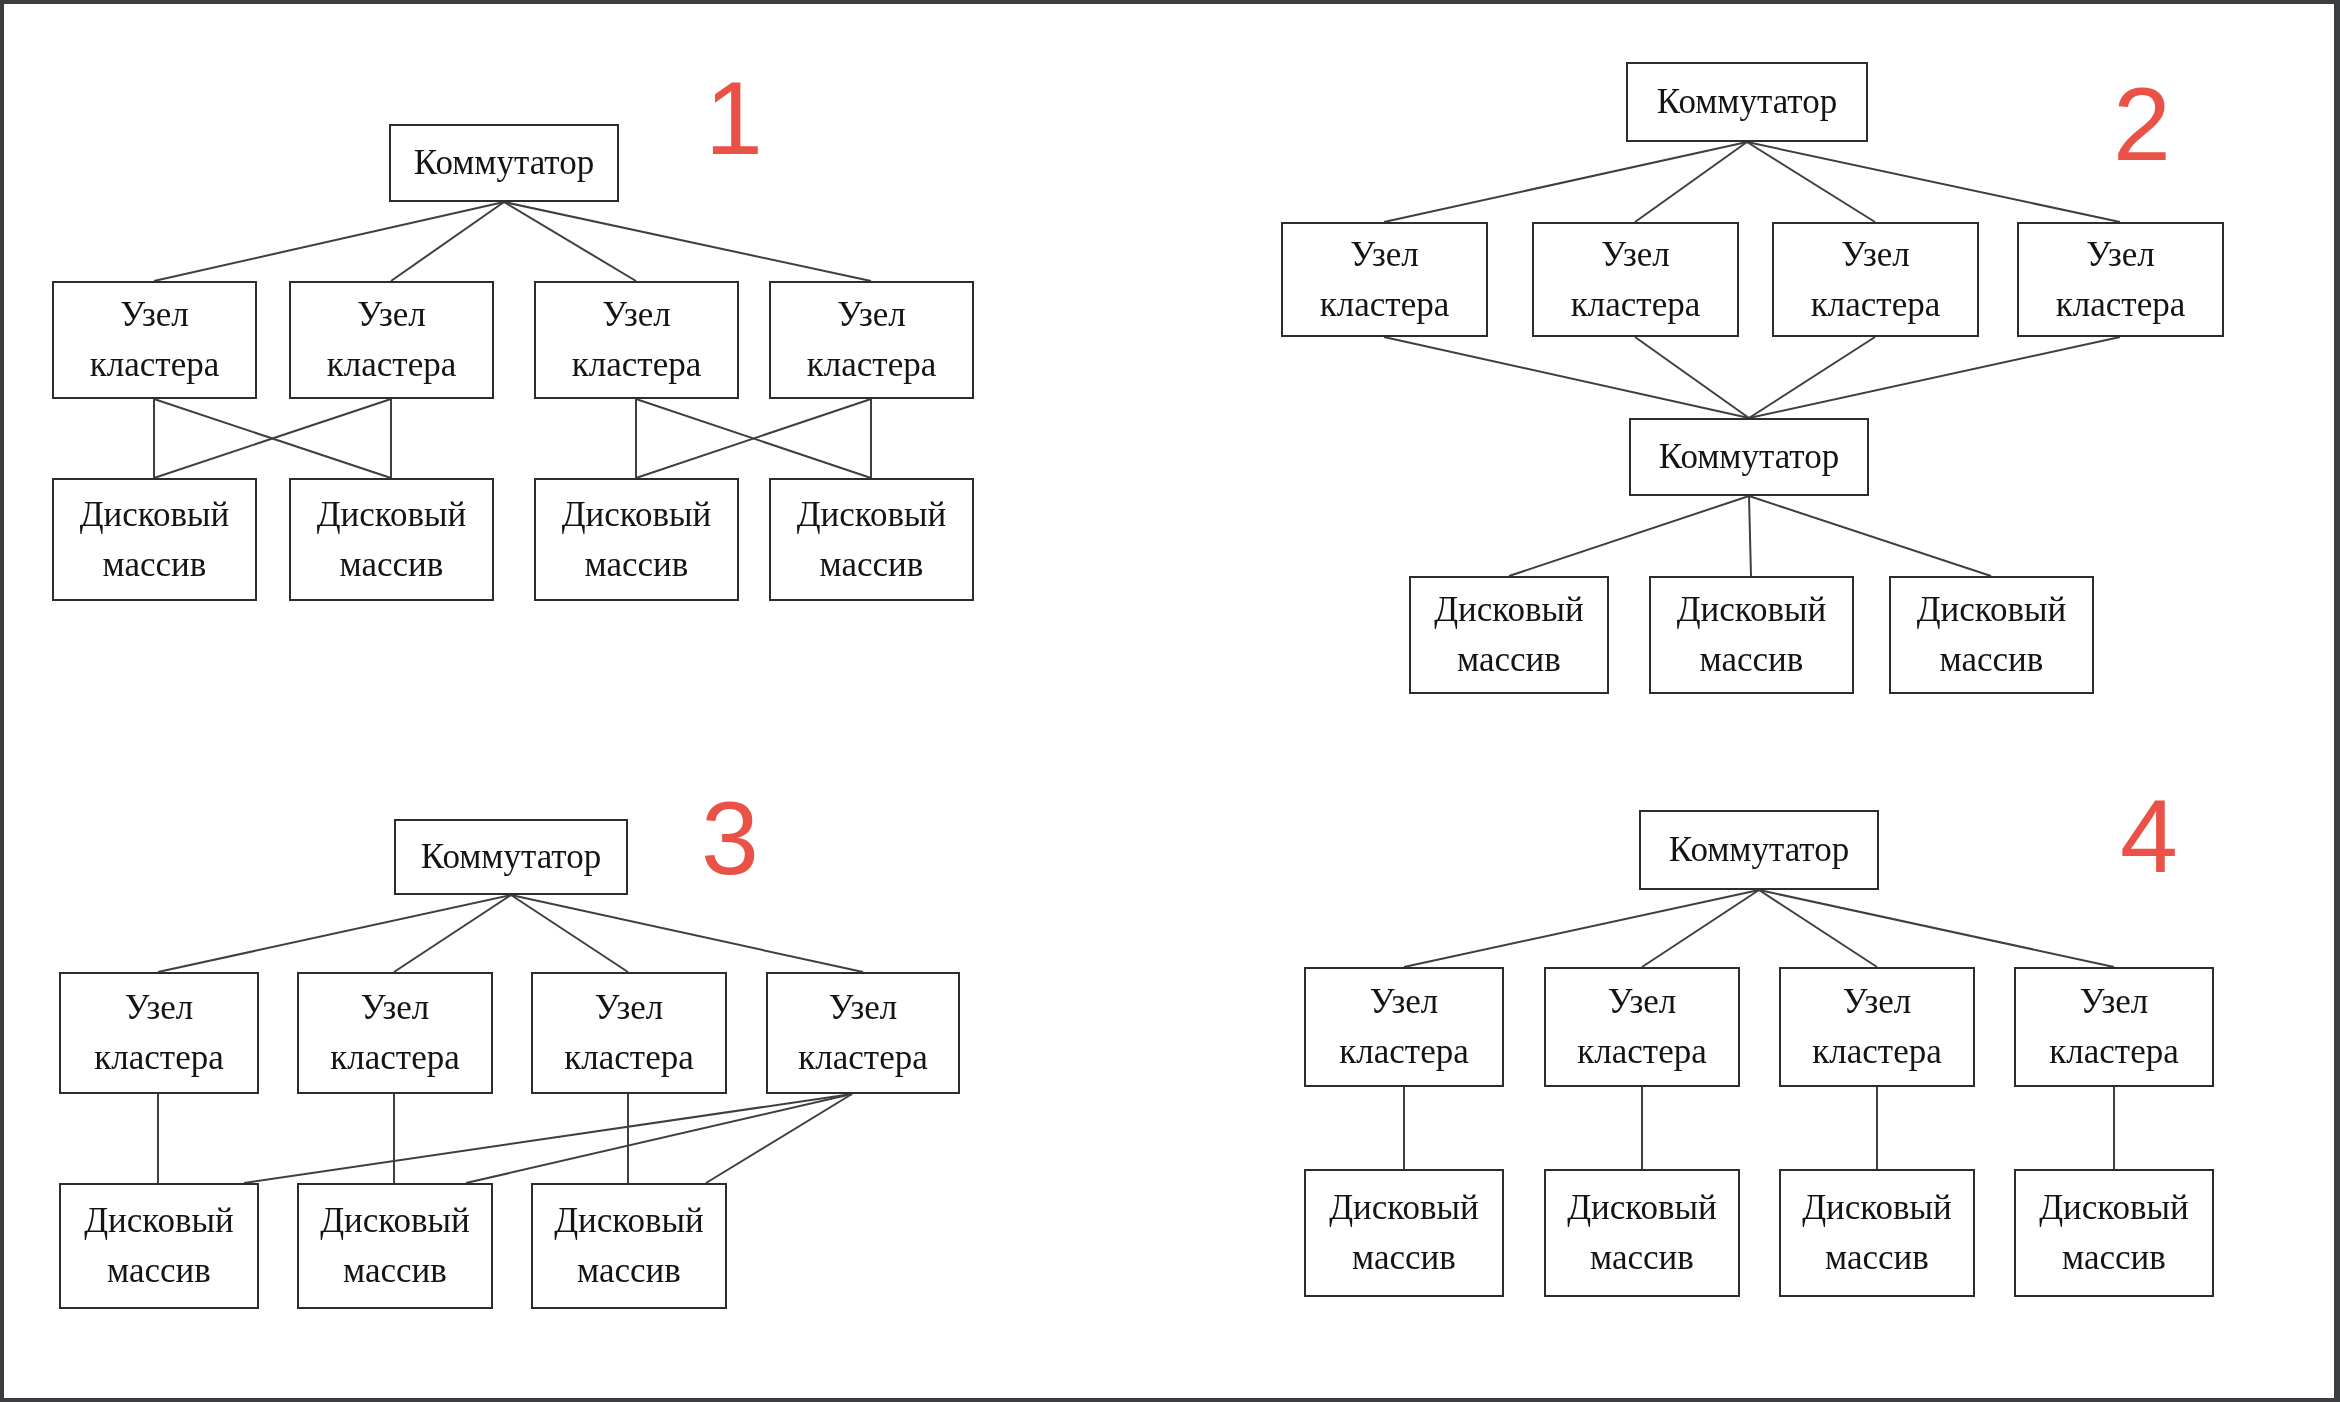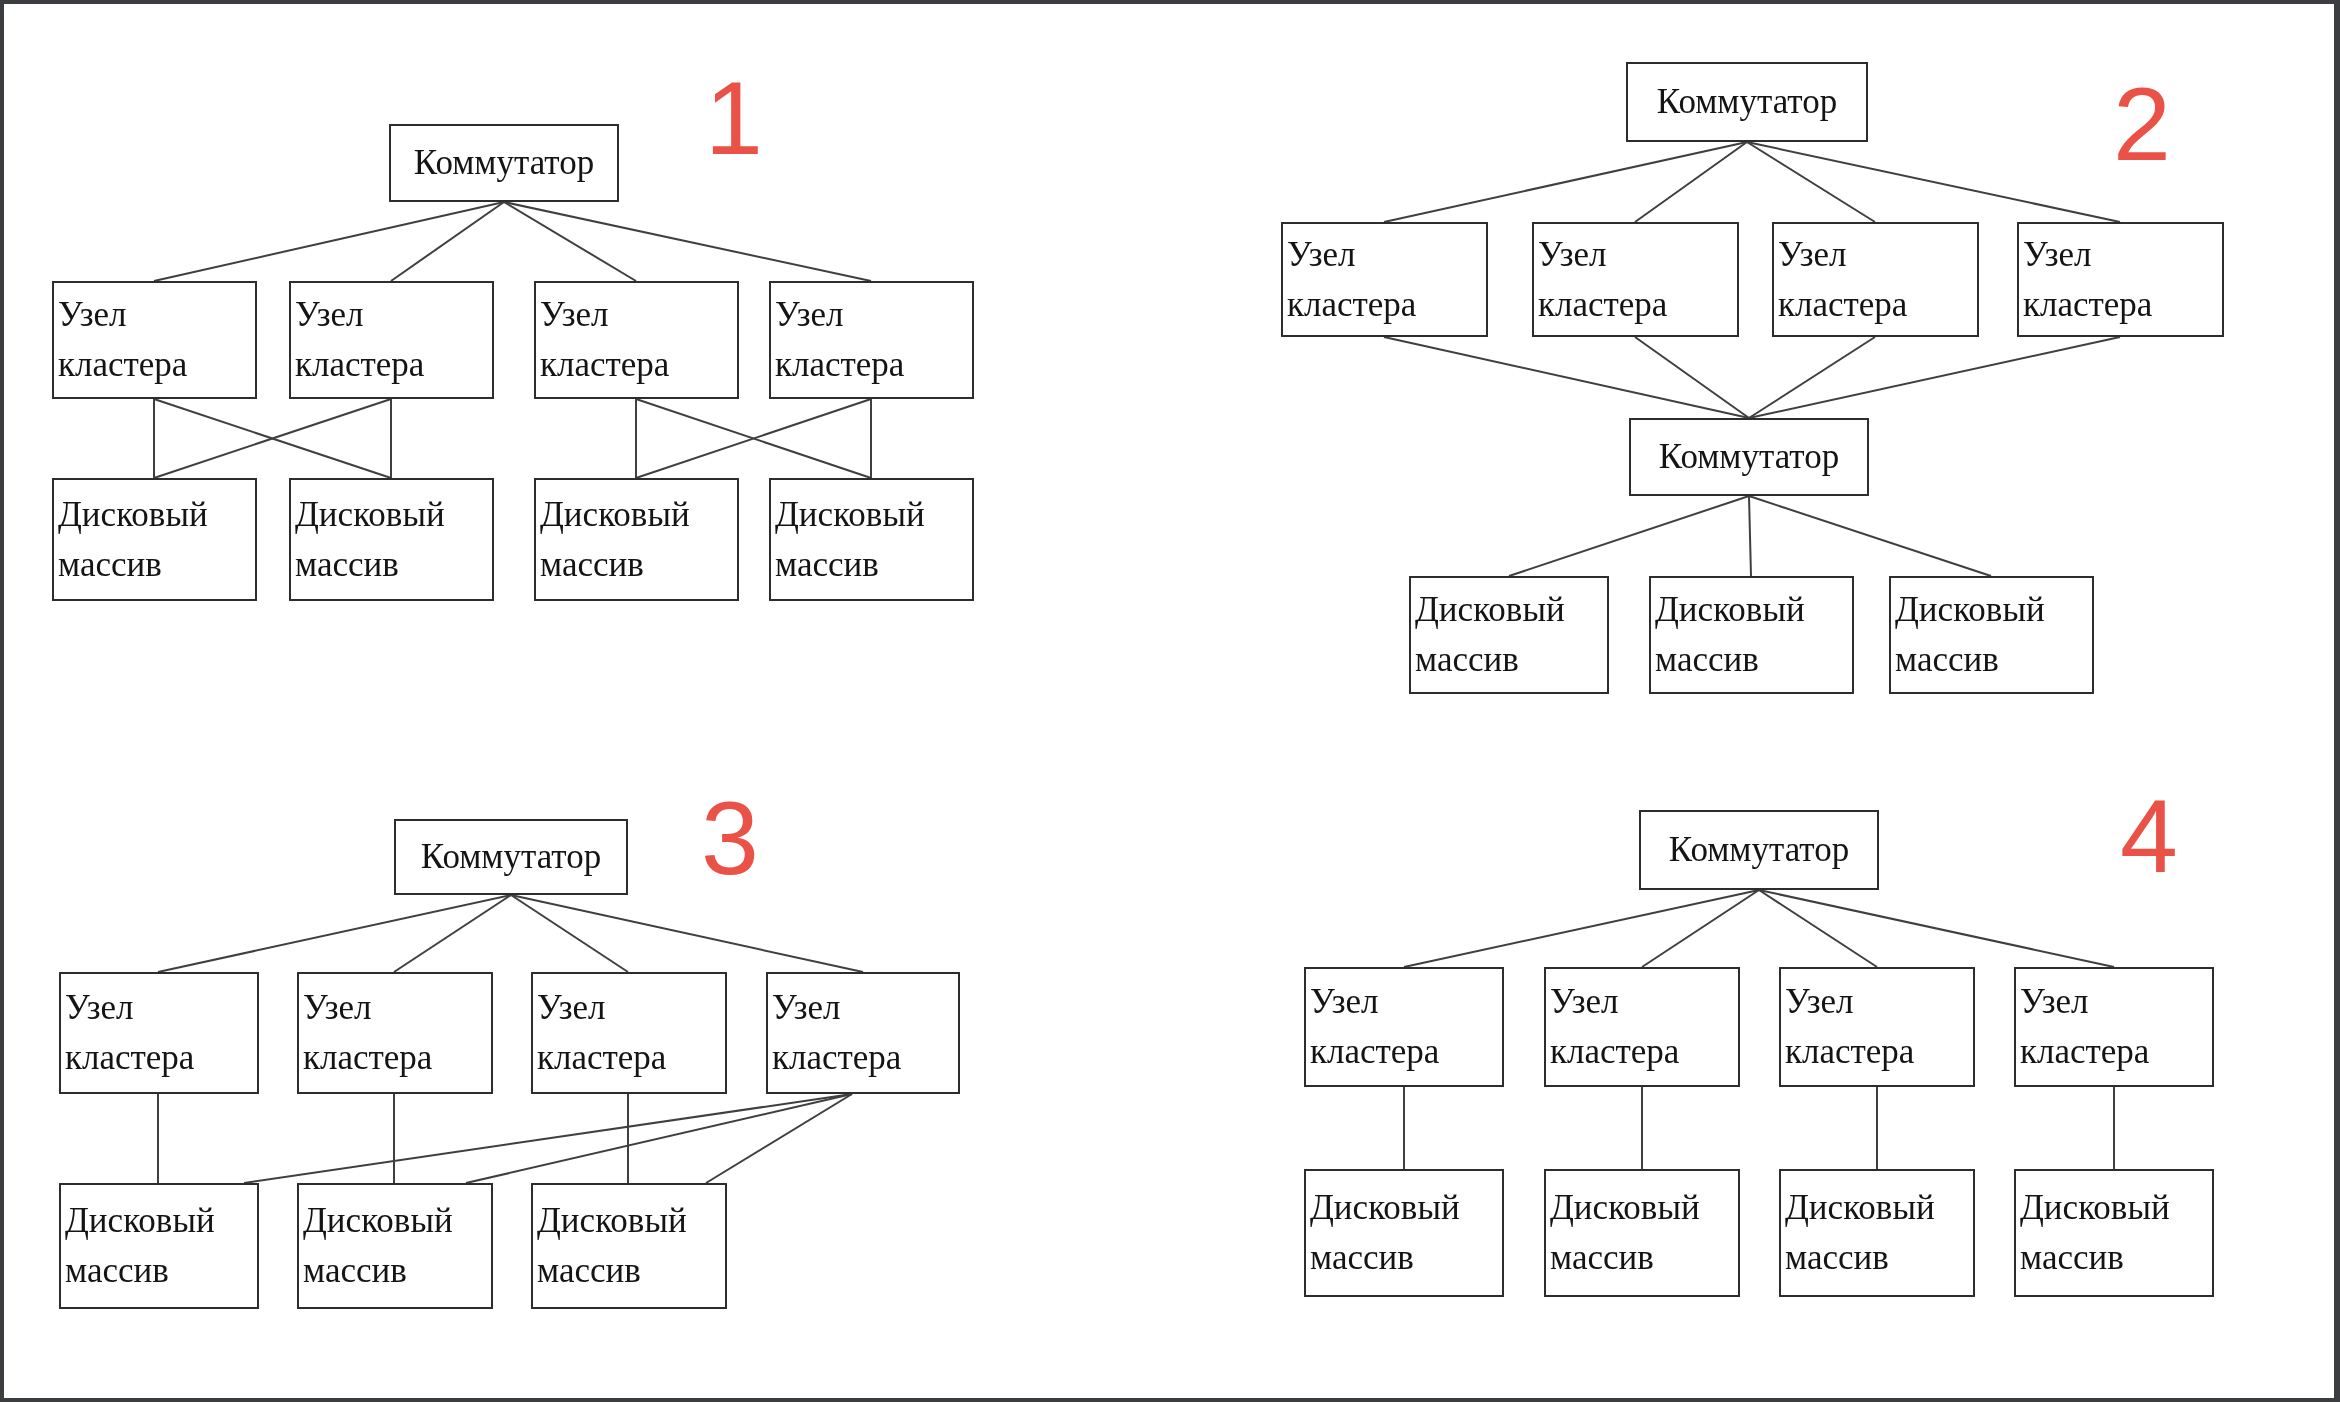--- a/index.html
+++ b/index.html
@@ -23,20 +23,21 @@
     z-index: 0;
   }
   .box {
     position: absolute;
     box-sizing: border-box;
     border: 2px solid #2d2d2d;
     background: #ffffff;
     display: flex;
     align-items: center;
     justify-content: center;
+    text-align: center;
     font-size: 35px;
     line-height: 1.42;
     color: #141414;
     z-index: 1;
     padding: 4px;
   }
   .num {
     position: absolute;
     width: 140px;
     text-align: center;

